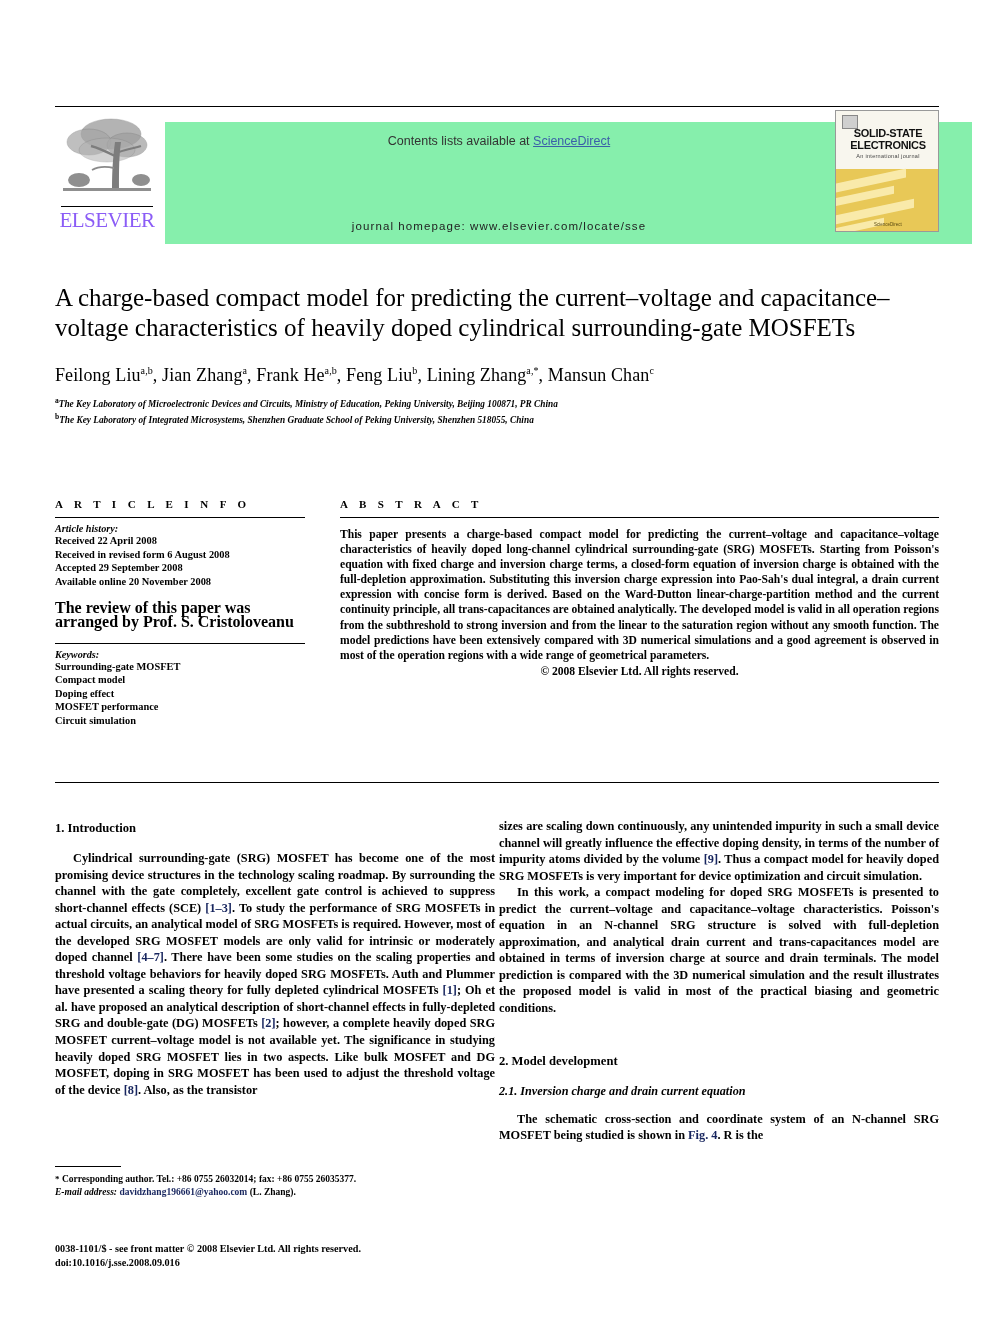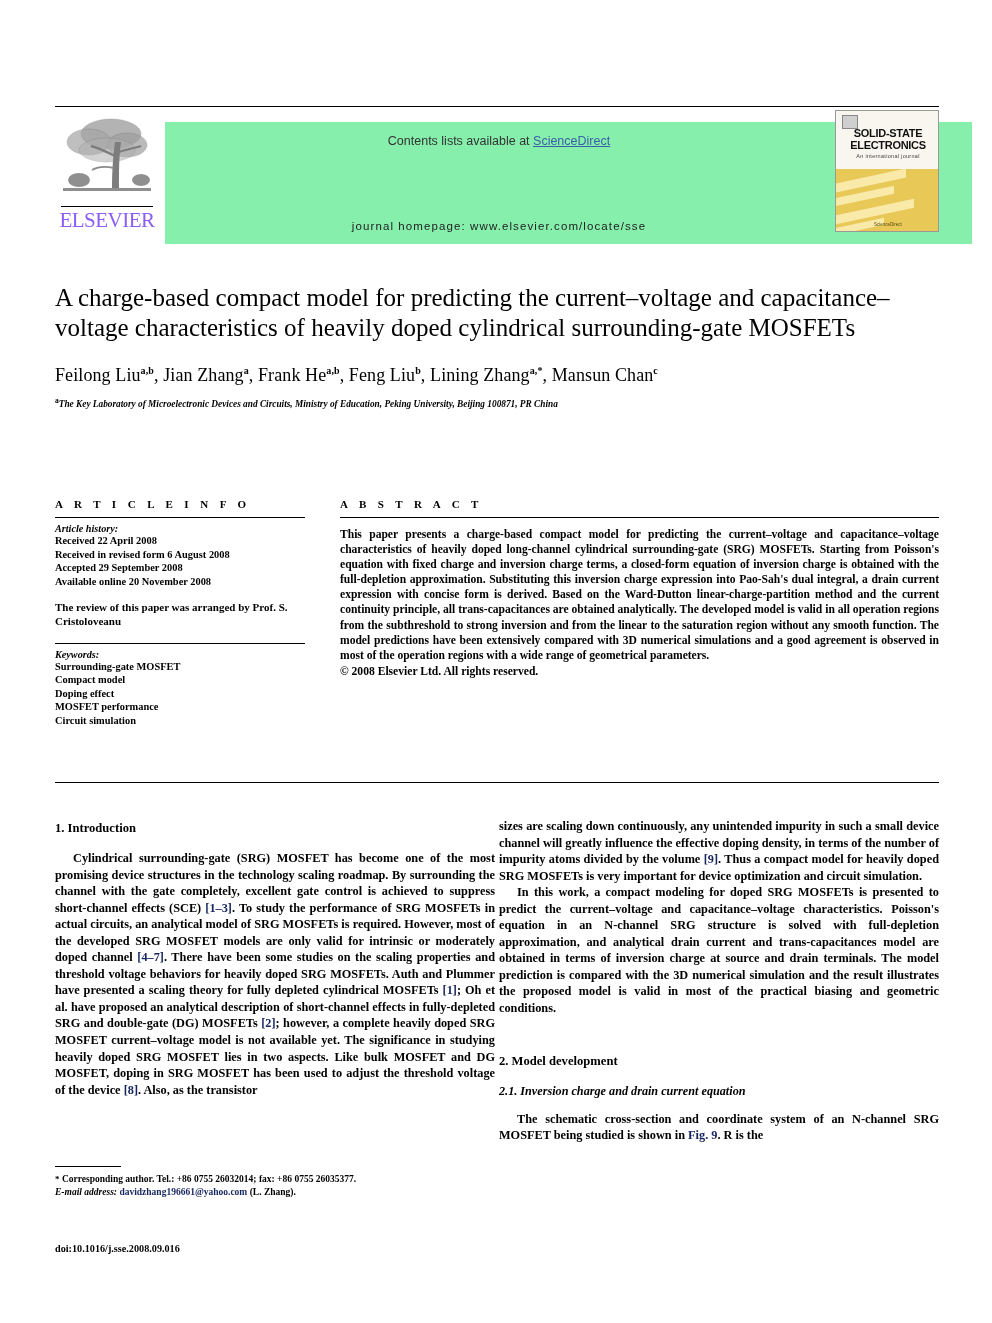--- a/index.html
+++ b/index.html
@@ -208,21 +208,21 @@
     font-weight: normal;
     color: #000;
     margin: 0;
   }
   .authors {
     margin-top: 17px;
     font-size: 18px;
     line-height: 22px;
     letter-spacing: .1px;
   }
-  .authors sup { font-size: 10px; font-weight: bold; }
+  .authors sup { font-size: 10px; }
   .affiliations {
     margin-top: 9px;
     font-size: 9.3px;
     line-height: 12.4px;
     font-style: italic;
     font-weight: bold;
   }
   .affiliations sup { font-style: normal; font-size: 7.5px; }
   .affiliations div { white-space: nowrap; }
 
@@ -254,21 +254,21 @@
     font-weight: bold;
     font-size: 10.2px;
     margin-top: 5px;
   }
   .hist-line {
     font-size: 10.4px;
     font-weight: bold;
     line-height: 13.6px;
   }
   .review-note {
-    font-size: 11px;
+    font-size: 16px;
     font-weight: bold;
     line-height: 13.6px;
     margin-top: 13px;
   }
   .kw-rule {
     border-top: 1.1px solid #000;
     margin-top: 14px;
   }
   .kw-label {
     font-style: italic;
@@ -287,21 +287,21 @@
     font-size: 11.6px;
     line-height: 15.1px;
     text-align: justify;
     font-weight: bold;
     letter-spacing: -0.02px;
   }
   .copyright {
     margin-top: 2px;
     font-size: 11.6px;
     font-weight: bold;
-    text-align: left;
+    text-align: center;
   }
 
   
   .body-rule {
     position: absolute;
     top: 782px;
     left: 55px;
     width: 884px;
     border-top: 1.1px solid #000;
   }
@@ -438,20 +438,21 @@
       <span><span>Feilong Liu</span><sup>a,b</sup></span>,
       <span><span>Jian Zhang</span><sup>a</sup></span>,
       <span><span>Frank He</span><sup>a,b</sup></span>,
       <span><span>Feng Liu</span><sup>b</sup></span>,
       <span><span>Lining Zhang</span><sup>a,*</sup></span>,
       <span><span>Mansun Chan</span><sup>c</sup></span>
     </div>
 
     <div class="affiliations">
       <div><sup>a</sup><span>The Key Laboratory of Microelectronic Devices and Circuits, Ministry of Education, Peking University, Beijing 100871, PR China</span></div>
+      <div><sup>b</sup><span>The Key Laboratory of Integrated Microsystems, Shenzhen Graduate School of Peking University, Shenzhen 518055, China</span></div>
     </div>
   </div>
 
   <div class="info-col">
     <div class="sec-caps">A R T I C L E   I N F O</div>
     <div class="hr-thin"></div>
 
     <div class="hist-label">Article history:</div>
     <div class="hist-line">Received 22 April 2008</div>
     <div class="hist-line">Received in revised form 6 August 2008</div>
@@ -481,35 +482,36 @@
   <div class="col col-left">
     <h2>1. Introduction</h2>
     <p><span>Cylindrical surrounding-gate (SRG) MOSFET has become one of the most promising device structures in the technology scaling roadmap. By surrounding the channel with the gate completely, excellent gate control is achieved to suppress short-channel effects (SCE) </span><span class="ref">[1–3]</span><span>. To study the performance of SRG MOSFETs in actual circuits, an analytical model of SRG MOSFETs is required. However, most of the developed SRG MOSFET models are only valid for intrinsic or moderately doped channel </span><span class="ref">[4–7]</span><span>. There have been some studies on the scaling properties and threshold voltage behaviors for heavily doped SRG MOSFETs. Auth and Plummer have presented a scaling theory for fully depleted cylindrical MOSFETs </span><span class="ref">[1]</span><span>; Oh et al. have proposed an analytical description of short-channel effects in fully-depleted SRG and double-gate (DG) MOSFETs </span><span class="ref">[2]</span><span>; however, a complete heavily doped SRG MOSFET current–voltage model is not available yet. The significance in studying heavily doped SRG MOSFET lies in two aspects. Like bulk MOSFET and DG MOSFET, doping in SRG MOSFET has been used to adjust the threshold voltage of the device </span><span class="ref">[8]</span><span>. Also, as the transistor</span></p>
   </div>
 
   <div class="col col-right">
     <p class="noindent"><span>sizes are scaling down continuously, any unintended impurity in such a small device channel will greatly influence the effective doping density, in terms of the number of impurity atoms divided by the volume </span><span class="ref">[9]</span><span>. Thus a compact model for heavily doped SRG MOSFETs is very important for device optimization and circuit simulation.</span></p>
     <p>In this work, a compact modeling for doped SRG MOSFETs is presented to predict the current–voltage and capacitance–voltage characteristics. Poisson's equation in an N-channel SRG structure is solved with full-depletion approximation, and analytical drain current and trans-capacitances model are obtained in terms of inversion charge at source and drain terminals. The model prediction is compared with the 3D numerical simulation and the result illustrates the proposed model is valid in most of the practical biasing and geometric conditions.</p>
     <h2 class="spaced-top">2. Model development</h2>
     <h3>2.1. Inversion charge and drain current equation</h3>
-    <p><span>The schematic cross-section and coordinate system of an N-channel SRG MOSFET being studied is shown in </span><span class="ref">Fig. 9</span><span>. R is the</span></p>
+    <p><span>The schematic cross-section and coordinate system of an N-channel SRG MOSFET being studied is shown in </span><span class="ref">Fig. 4</span><span>. R is the</span></p>
   </div>
 
   <div class="footnote">
     <div class="footnote-rule"></div>
     <div class="footnote-body">
       <span class="footnote-ind">
         <span class="star">*</span>
         <span>Corresponding author. Tel.: +86 0755 26032014; fax: +86 0755 26035377.</span>
       </span>
       <span class="footnote-ind">
         <span class="lbl">E-mail address:</span>
         <span class="mail">davidzhang196661@yahoo.com</span>
         <span>(L. Zhang).</span>
       </span>
     </div>
   </div>
 
   <div class="issn-block">
+    <div>0038-1101/$ - see front matter © 2008 Elsevier Ltd. All rights reserved.</div>
     <div>doi:10.1016/j.sse.2008.09.016</div>
   </div>
 
 </div>
 
 </body></html>

